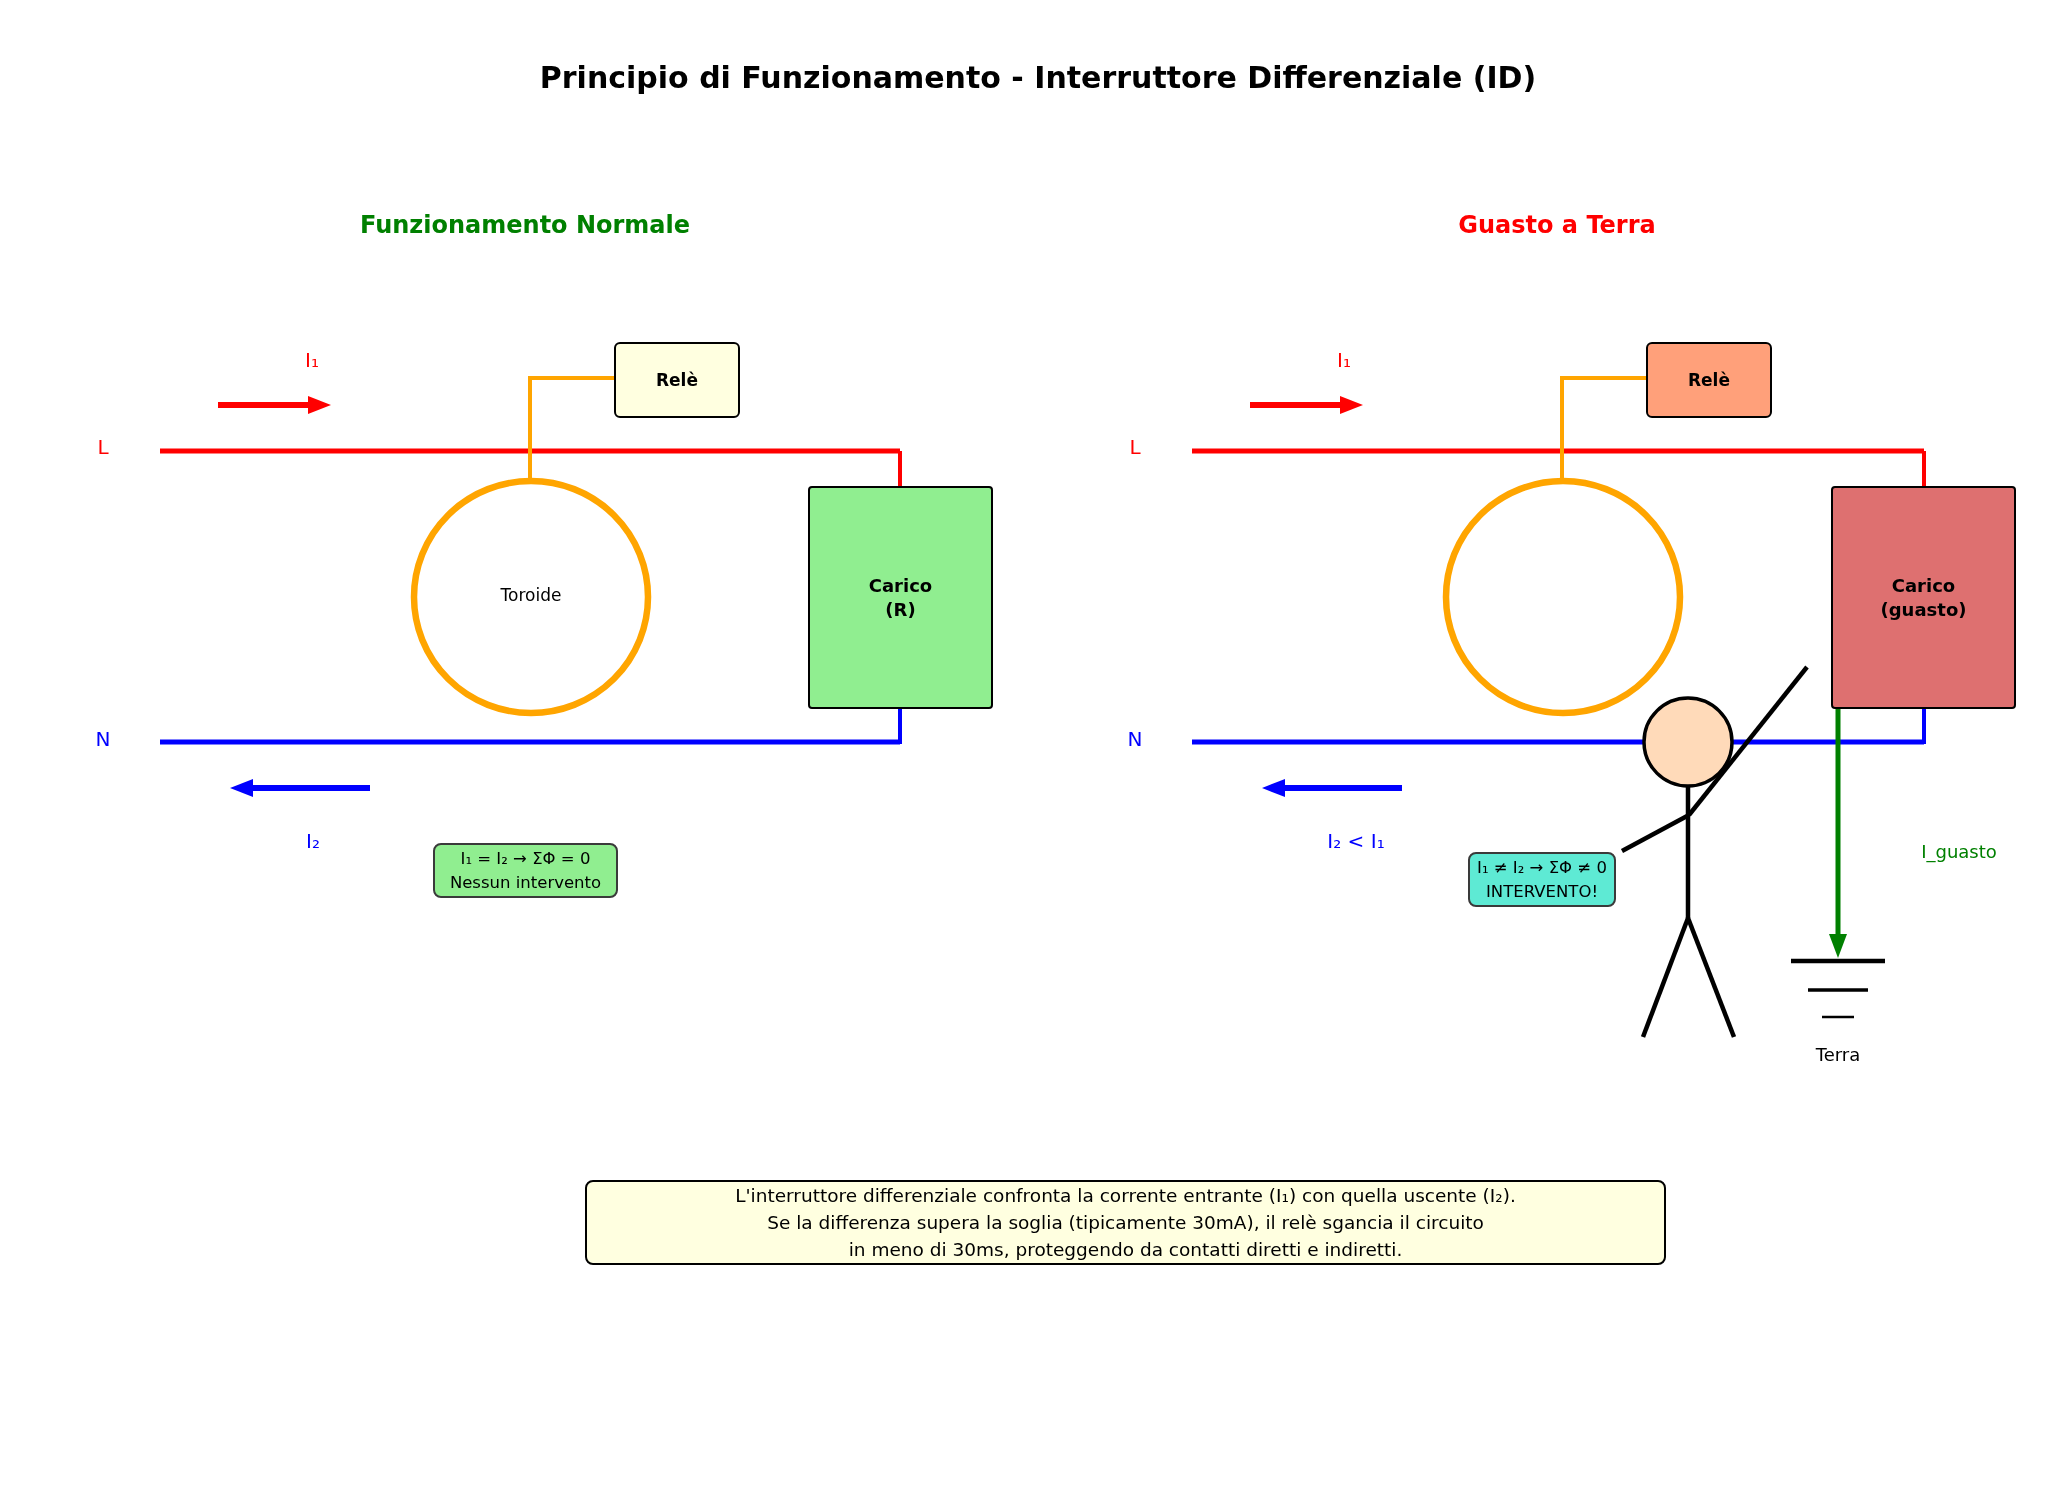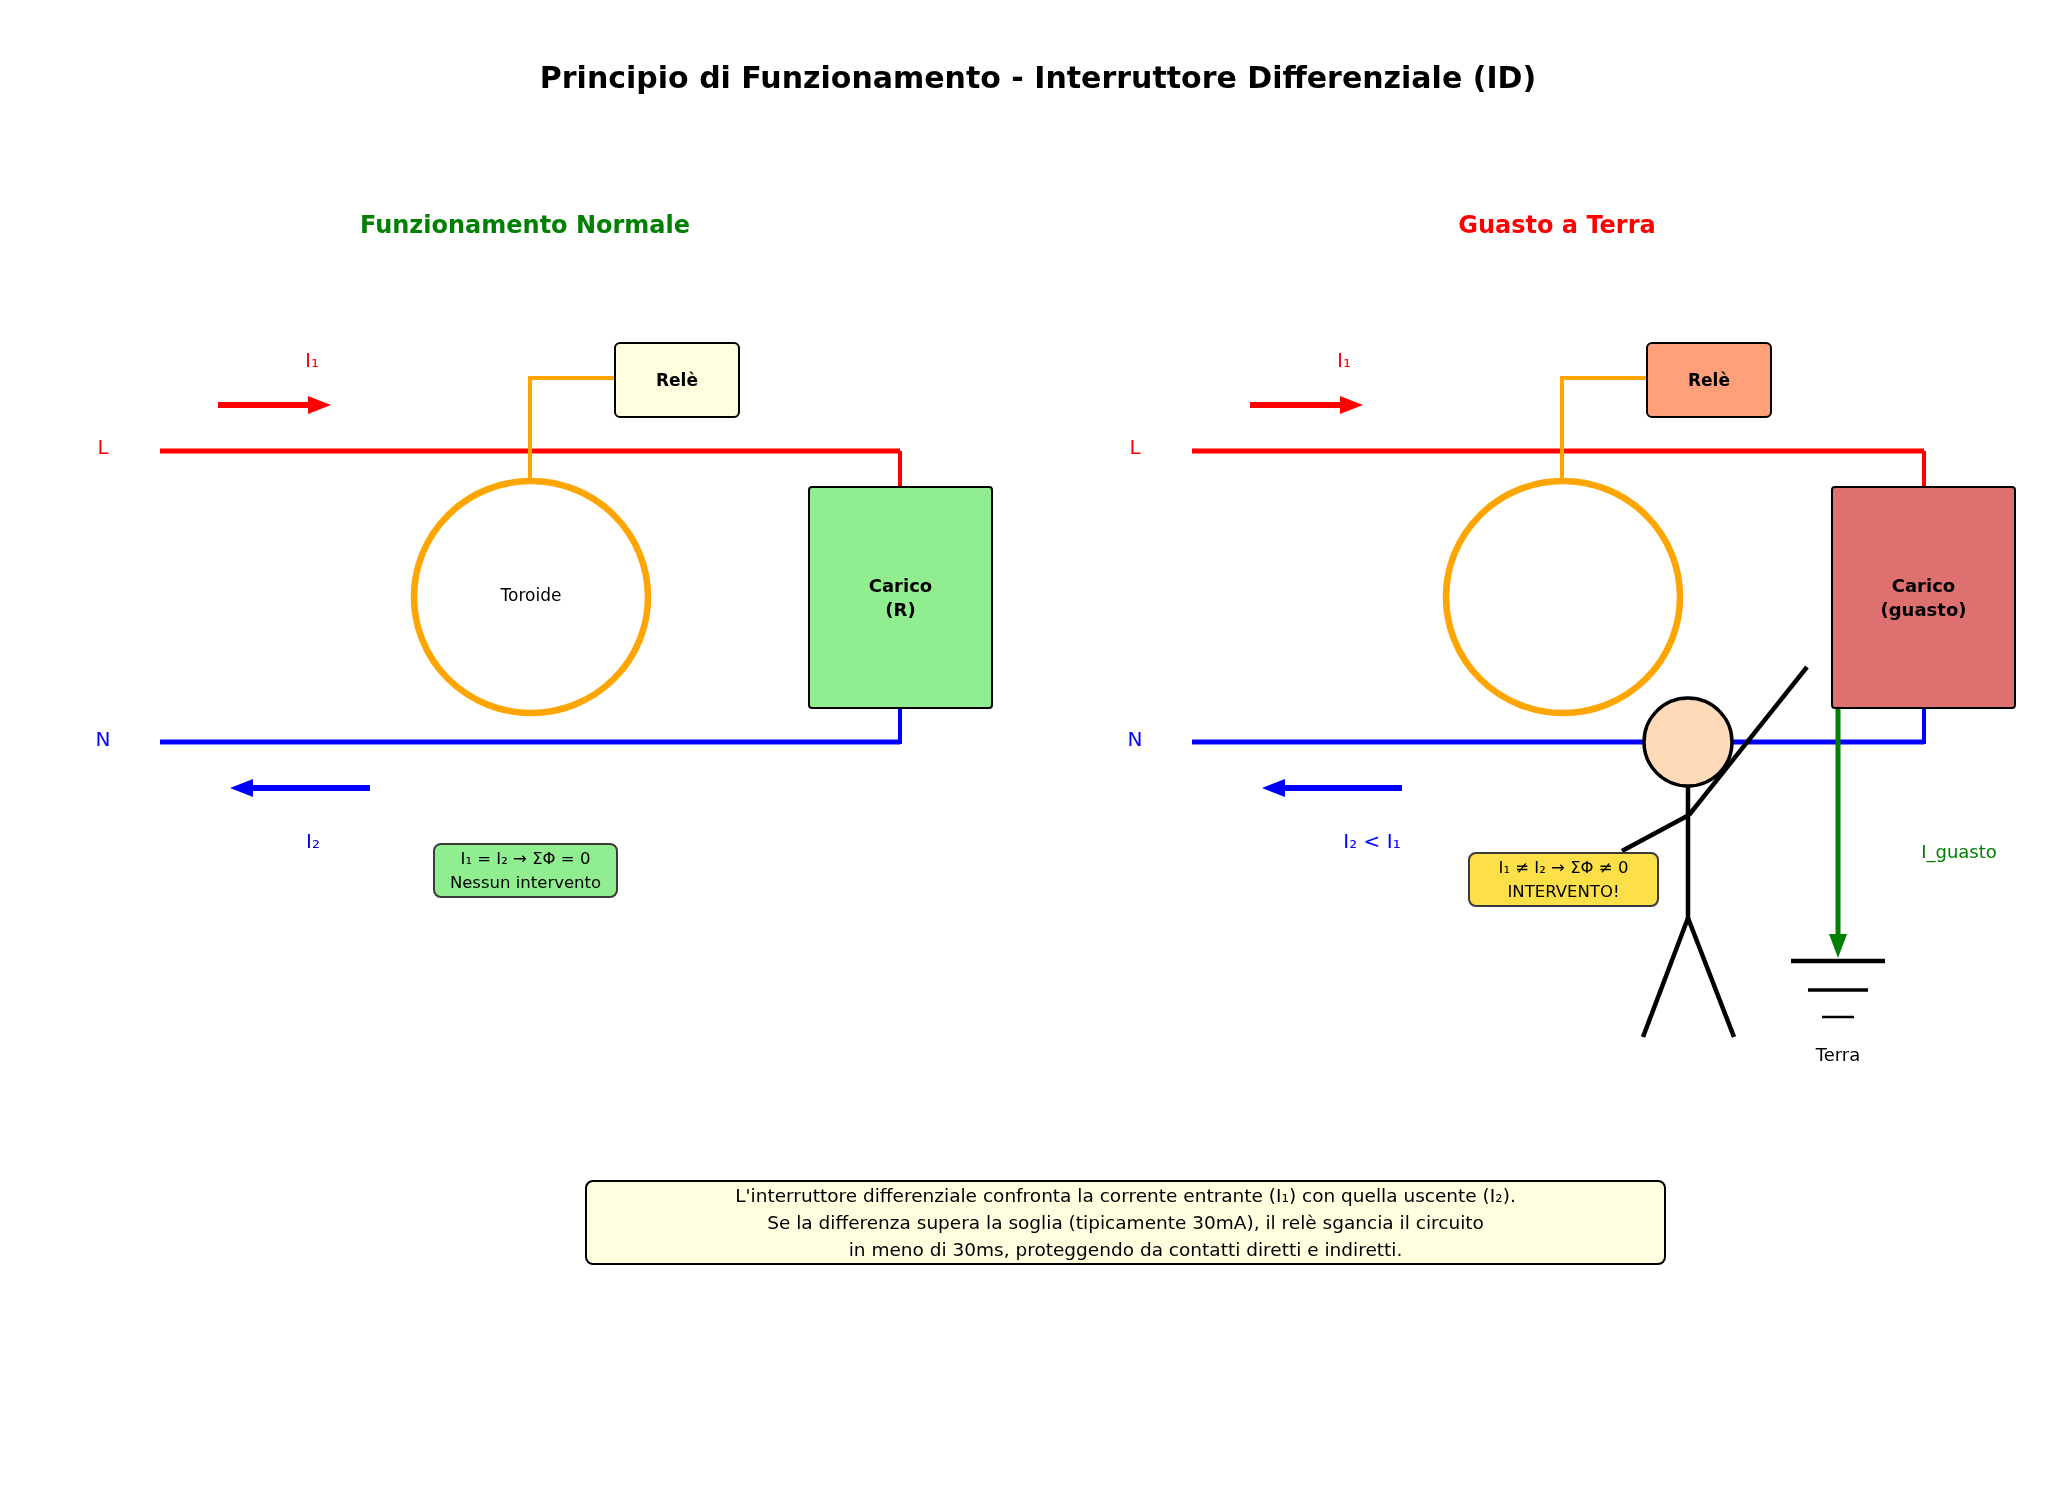--- a/index.html
+++ b/index.html
@@ -97,32 +97,32 @@
   </div>
 
   <div class="box info-box" style="left: 433px; top: 843px; width: 185px; height: 55px; background-color: rgb(144, 238, 144);">
     <div>I₁ = I₂ → ΣΦ = 0</div>
     <div>Nessun intervento</div>
   </div>
 
   <div class="lbl cur red" style="left:1344px;top:360px;">I₁</div>
   <div class="lbl wirelbl red" style="left:1135px;top:447px;">L</div>
   <div class="lbl wirelbl blue" style="left:1135px;top:739px;">N</div>
-  <div class="lbl cur blue" style="left:1356px;top:841px;margin-left:16px;">I₂ &lt; I₁</div>
+  <div class="lbl cur blue" style="left:1356px;top:841px;">I₂ &lt; I₁</div>
 
   <div class="box rele-box" style="left: 1646px; top: 342px; width: 126px; height: 76px; background-color: rgb(255, 160, 122);">
     <div>Relè</div>
   </div>
 
   <div class="box load-box" style="left: 1831px; top: 486px; width: 185px; height: 223px; background-color: rgb(222, 112, 112);">
     <div>Carico</div>
     <div>(guasto)</div>
   </div>
 
-  <div class="box info-box" style="left: 1468px; top: 852px; width: 191px; height: 55px; background-color: #fde047;">
+  <div class="box info-box" style="left: 1468px; top: 852px; width: 148px; height: 55px; background-color: #5eead4;">
     <div>I₁ ≠ I₂ → ΣΦ ≠ 0</div>
     <div>INTERVENTO!</div>
   </div>
 
   <div class="lbl small green" style="left:1948px;top:851px;margin-left:11px;">I_guasto</div>
   <div class="lbl small" style="left:1838px;top:1054px;">Terra</div>
 
 
   <div class="box expl-box" style="left: 585px; top: 1180px; width: 1081px; height: 85px; background-color: rgb(255, 255, 224);">
     <div>L'interruttore differenziale confronta la corrente entrante (I₁) con quella uscente (I₂).</div>

